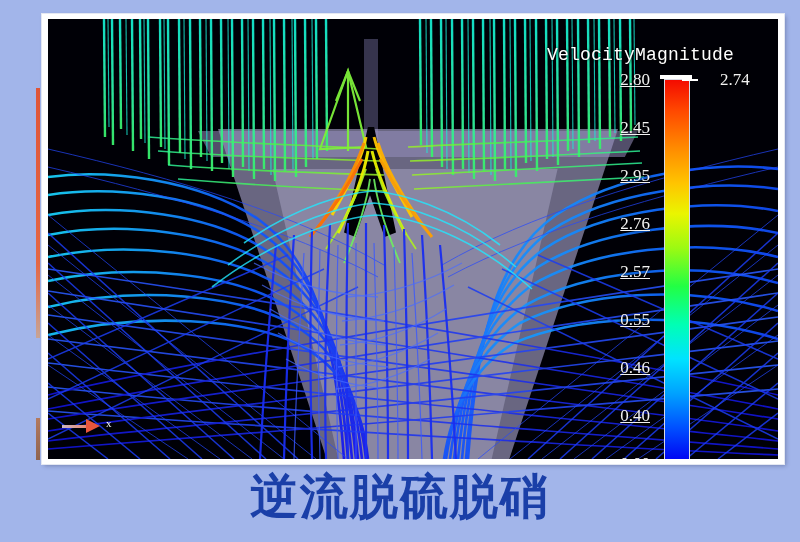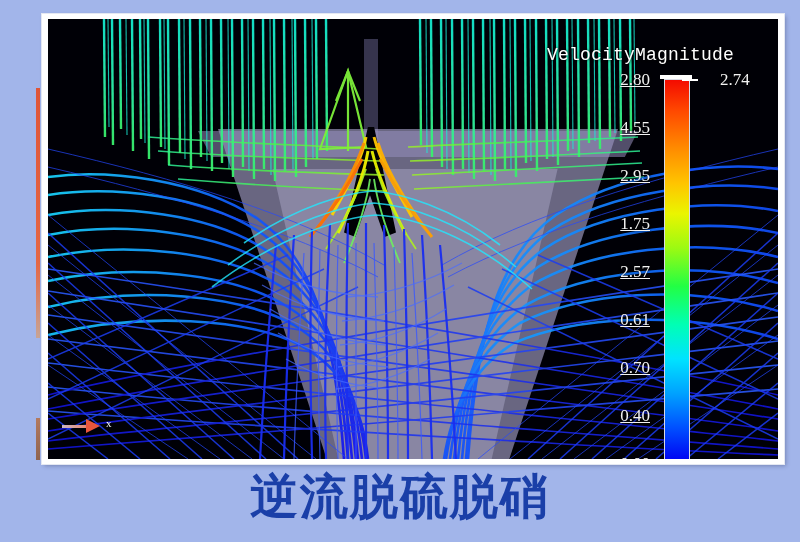--- a/index.html
+++ b/index.html
@@ -447,26 +447,26 @@
 
         <div id="scalarbar">
           <div id="scalarbar-title">VelocityMagnitude</div>
 
           <div id="bar-gradient"></div>
           <div class="bar-cap" id="bar-cap-top"></div>
 
           <div class="bar-tickmark" style="top:22px"></div>
 
           <div class="tick" style="top:14px">2.80</div>
-          <div class="tick" style="top:62px">4.55</div>
+          <div class="tick" style="top:62px">2.45</div>
           <div class="tick" style="top:110px">2.95</div>
-          <div class="tick" style="top:158px">1.75</div>
+          <div class="tick" style="top:158px">2.76</div>
           <div class="tick" style="top:206px">2.57</div>
-          <div class="tick" style="top:254px">0.61</div>
-          <div class="tick" style="top:302px">0.70</div>
+          <div class="tick" style="top:254px">0.55</div>
+          <div class="tick" style="top:302px">0.46</div>
           <div class="tick" style="top:350px">0.40</div>
           <div class="tick" style="top:398px">0.00</div>
 
           <div class="range-label" style="top:14px">2.74</div>
 
         </div>
 
       </div>
     </div>
   </div>

